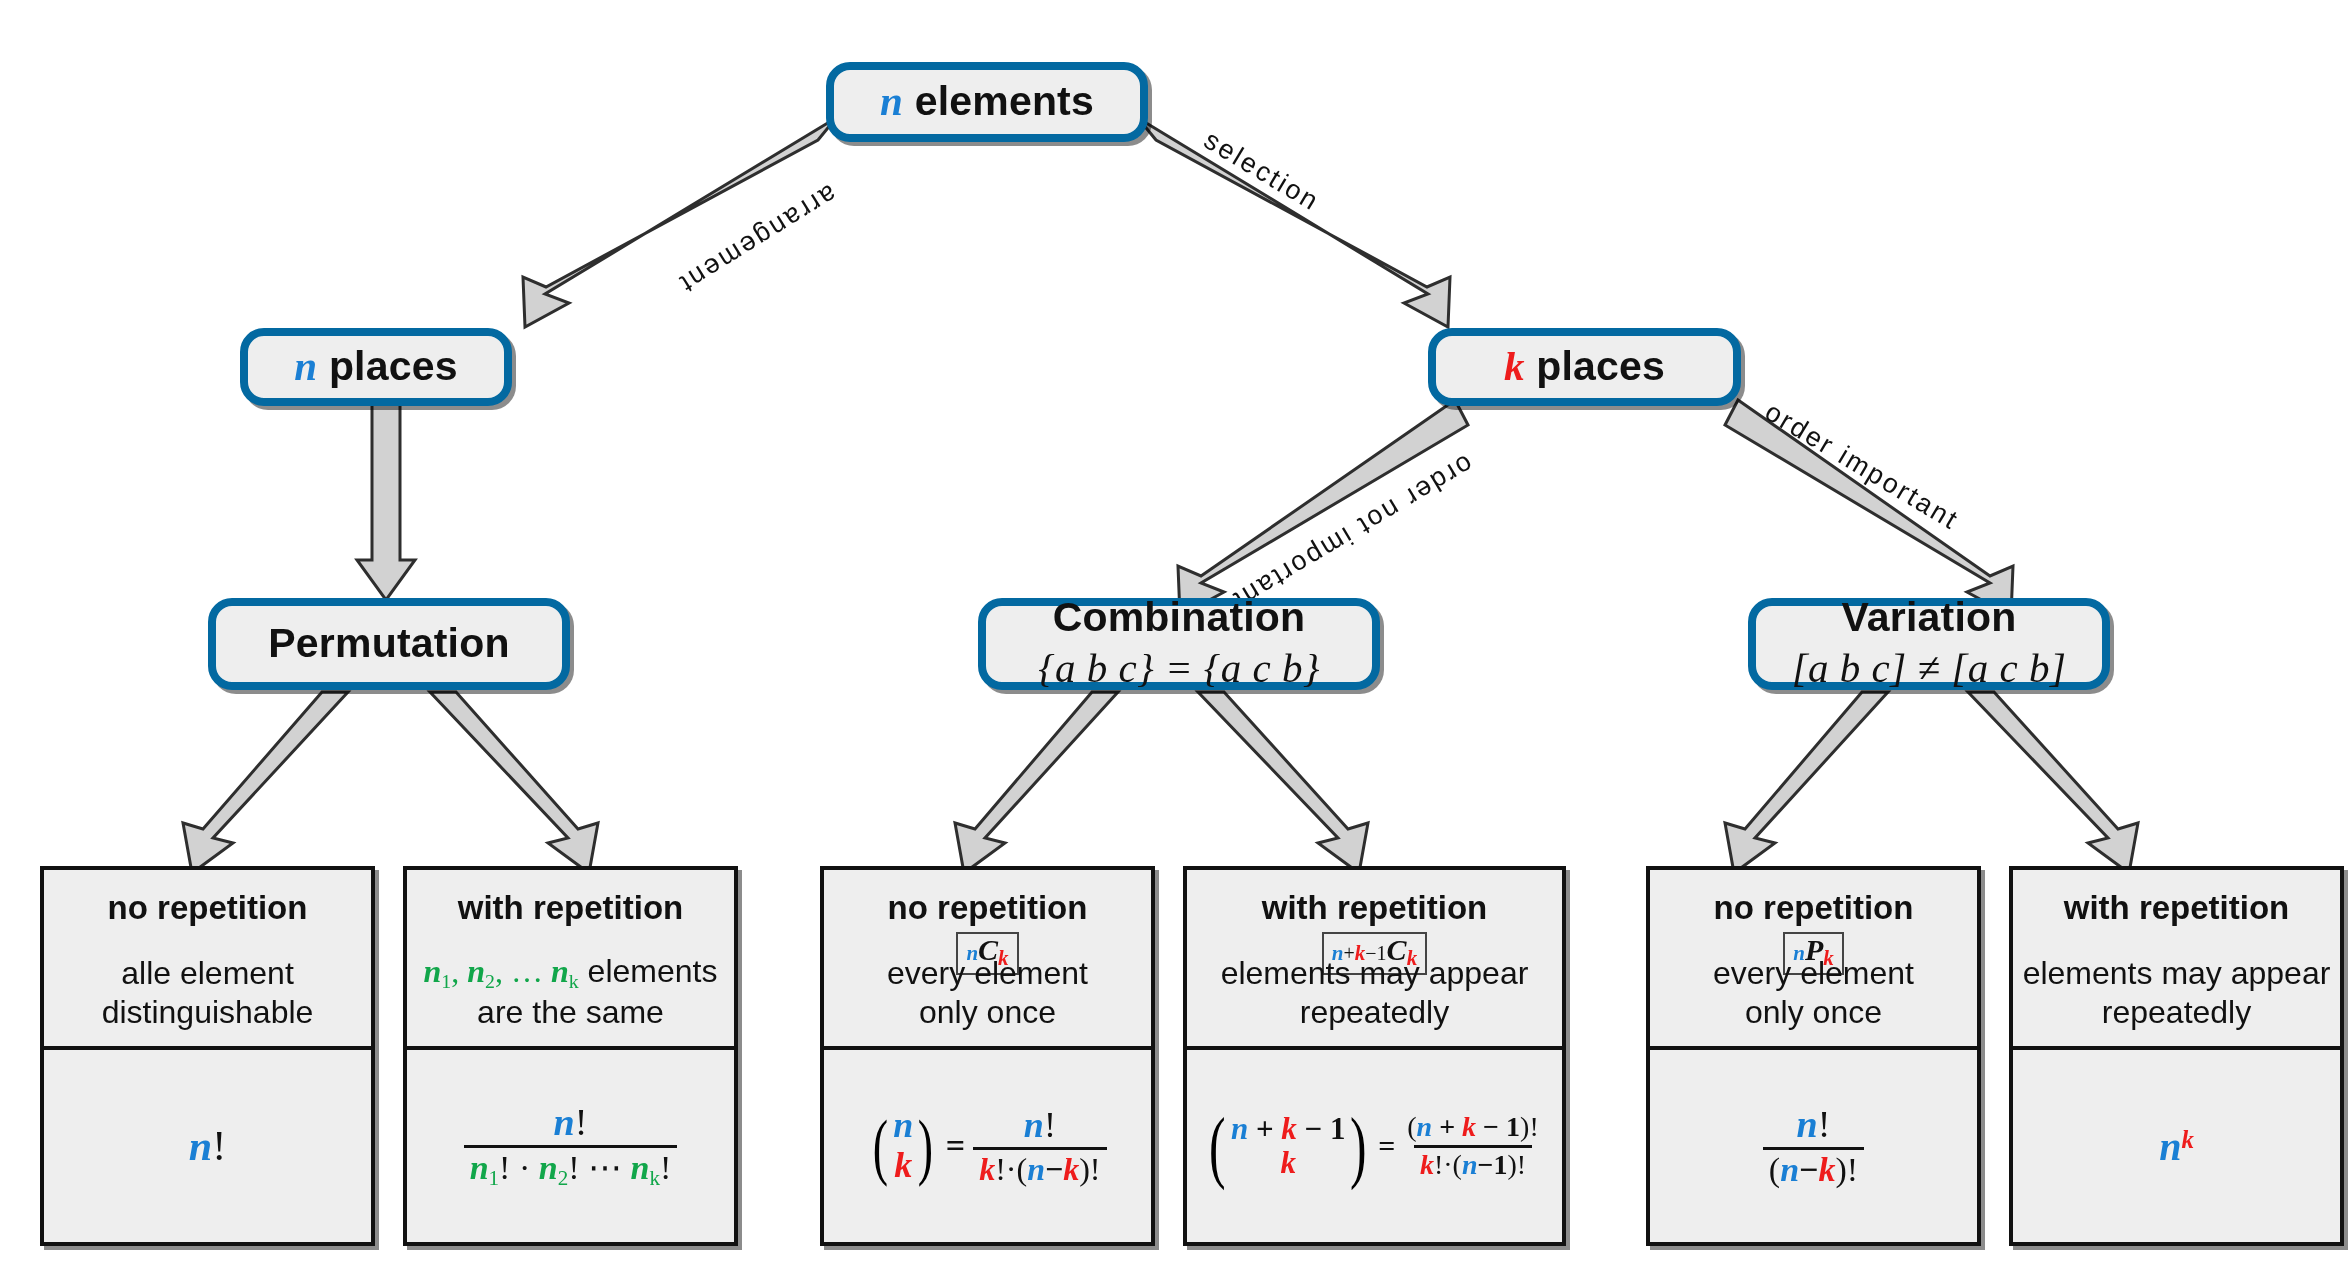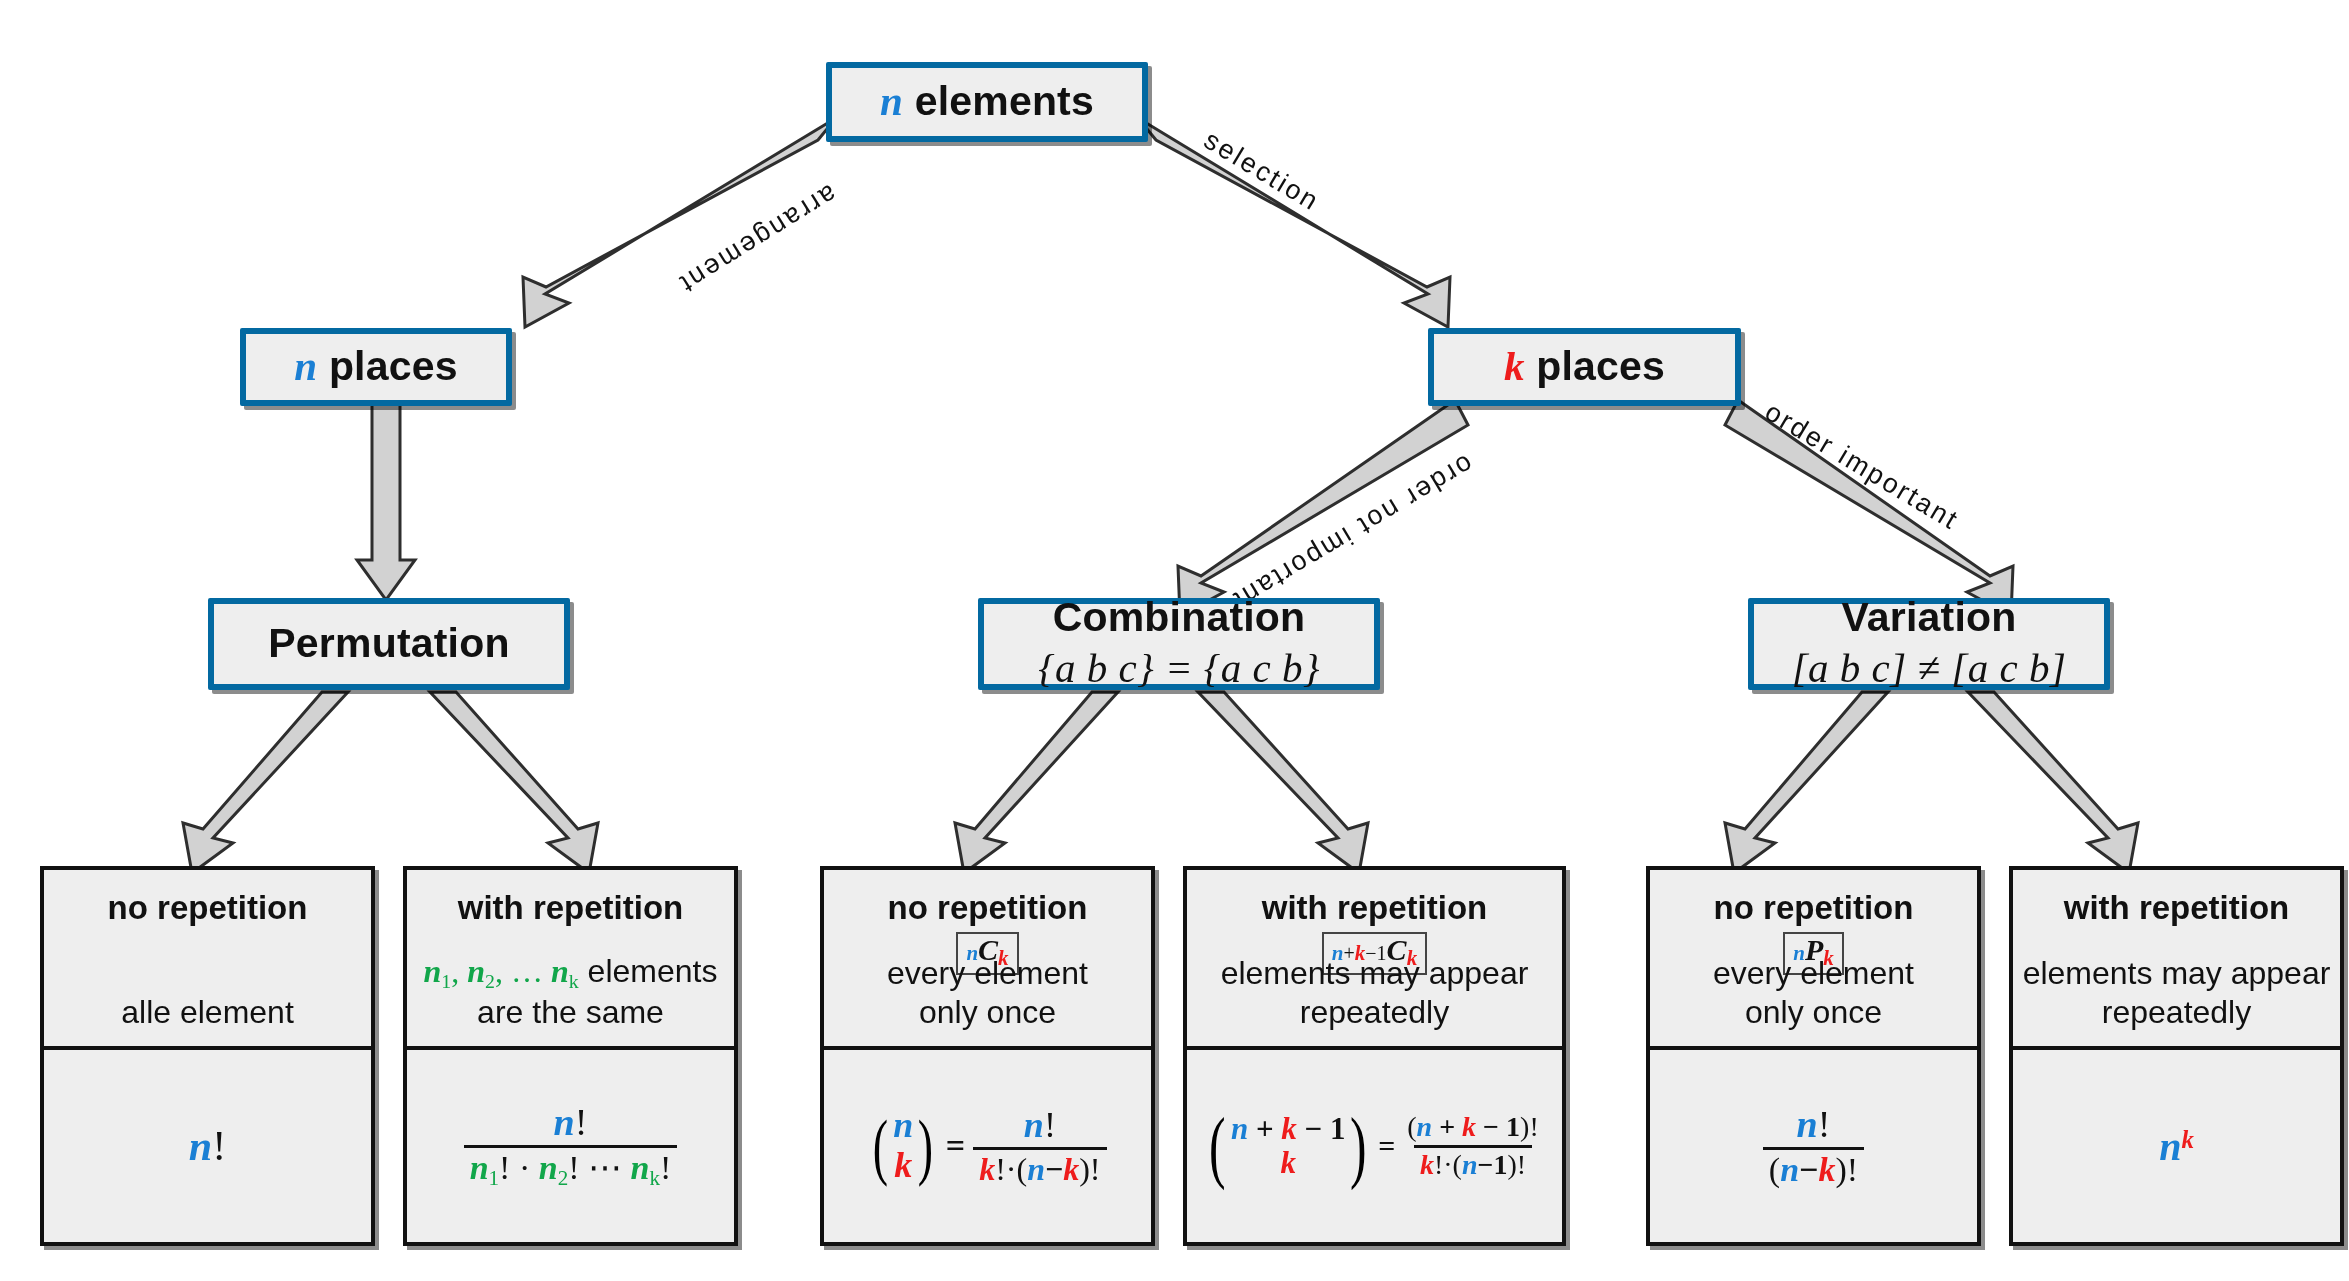--- a/index.html
+++ b/index.html
@@ -8,22 +8,22 @@
     width:2349px;height:1281px;position:relative;overflow:hidden;
     -webkit-font-smoothing:antialiased;
   }
   #stage{position:absolute;left:0;top:0;width:2349px;height:1281px;}
   svg#arrows{position:absolute;left:0;top:0;width:2349px;height:1281px;}
 
   
   .node{
     position:absolute;
     background:#eeeeee;
-    border:6px solid #0369a1;
-    border-radius:2px;
+    border:8px solid #0369a1;
+    border-radius:24px;
     box-shadow:4px 4px 0 rgba(0,0,0,.45);
     display:flex;flex-direction:column;
     align-items:center;justify-content:center;
     text-align:center;
     box-sizing:border-box;
   }
   .node .t1{
     font-size:41px;font-weight:bold;color:#111;letter-spacing:.2px;
     line-height:1.05;white-space:nowrap;
   }
@@ -173,20 +173,21 @@
   <div class="node" style="left:1748px;top:598px;width:362px;height:92px;">
     <div class="t1">Variation</div>
     <div class="t2">[a b c] ≠ [a c b]</div>
   </div>
 
   <div class="leaf" style="left:25px;top:866px;width:335px;height:380px;">
     <div class="leaf-top">
       <div class="leaf-head">no repetition</div>
       <div class="leaf-desc">
         <div>alle element</div>
+        <div>distinguishable</div>
       </div>
     </div>
     <div class="leaf-bot">
       <span style="font-size:42px;">
         <span class="mi blue">n</span><span class="rm blk">!</span>
       </span>
     </div>
   </div>
 
   <div class="leaf" style="left:388px;top:866px;width:335px;height:380px;">

